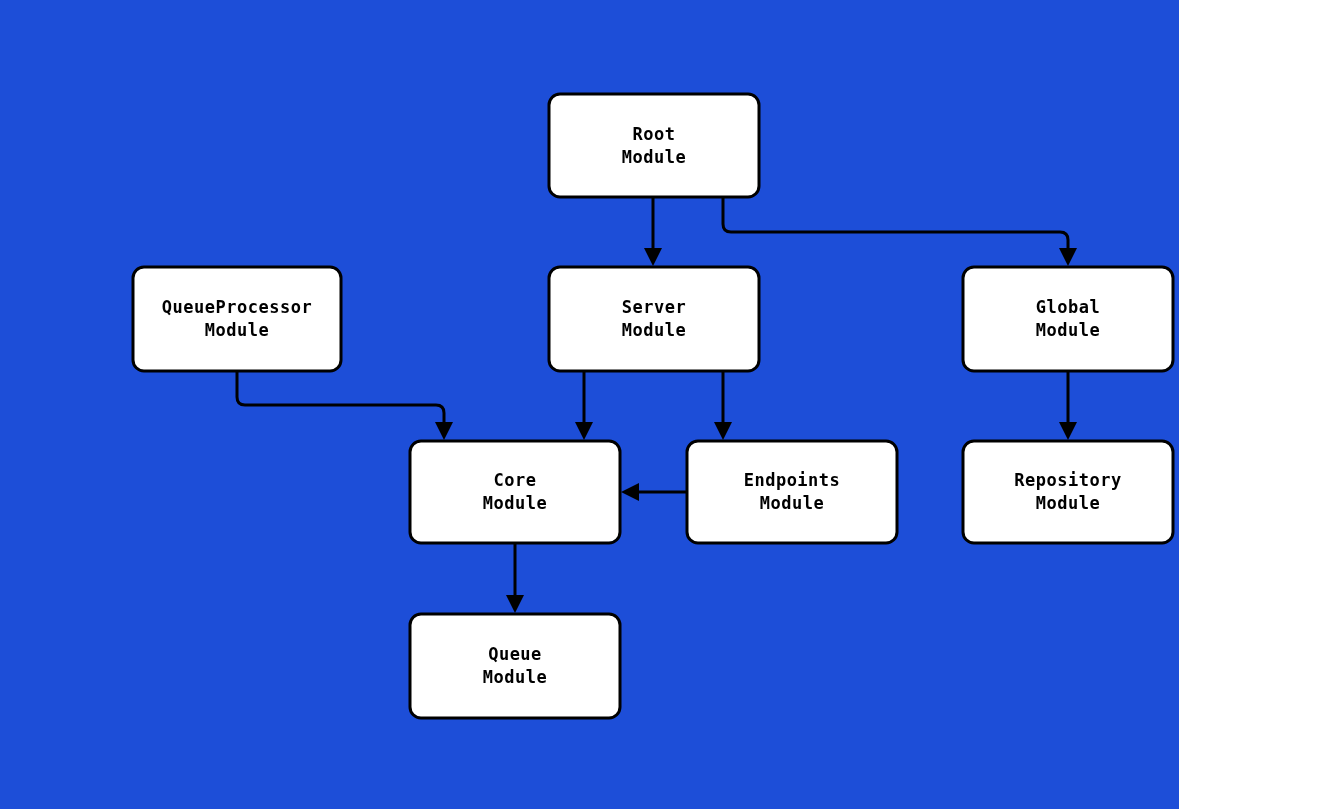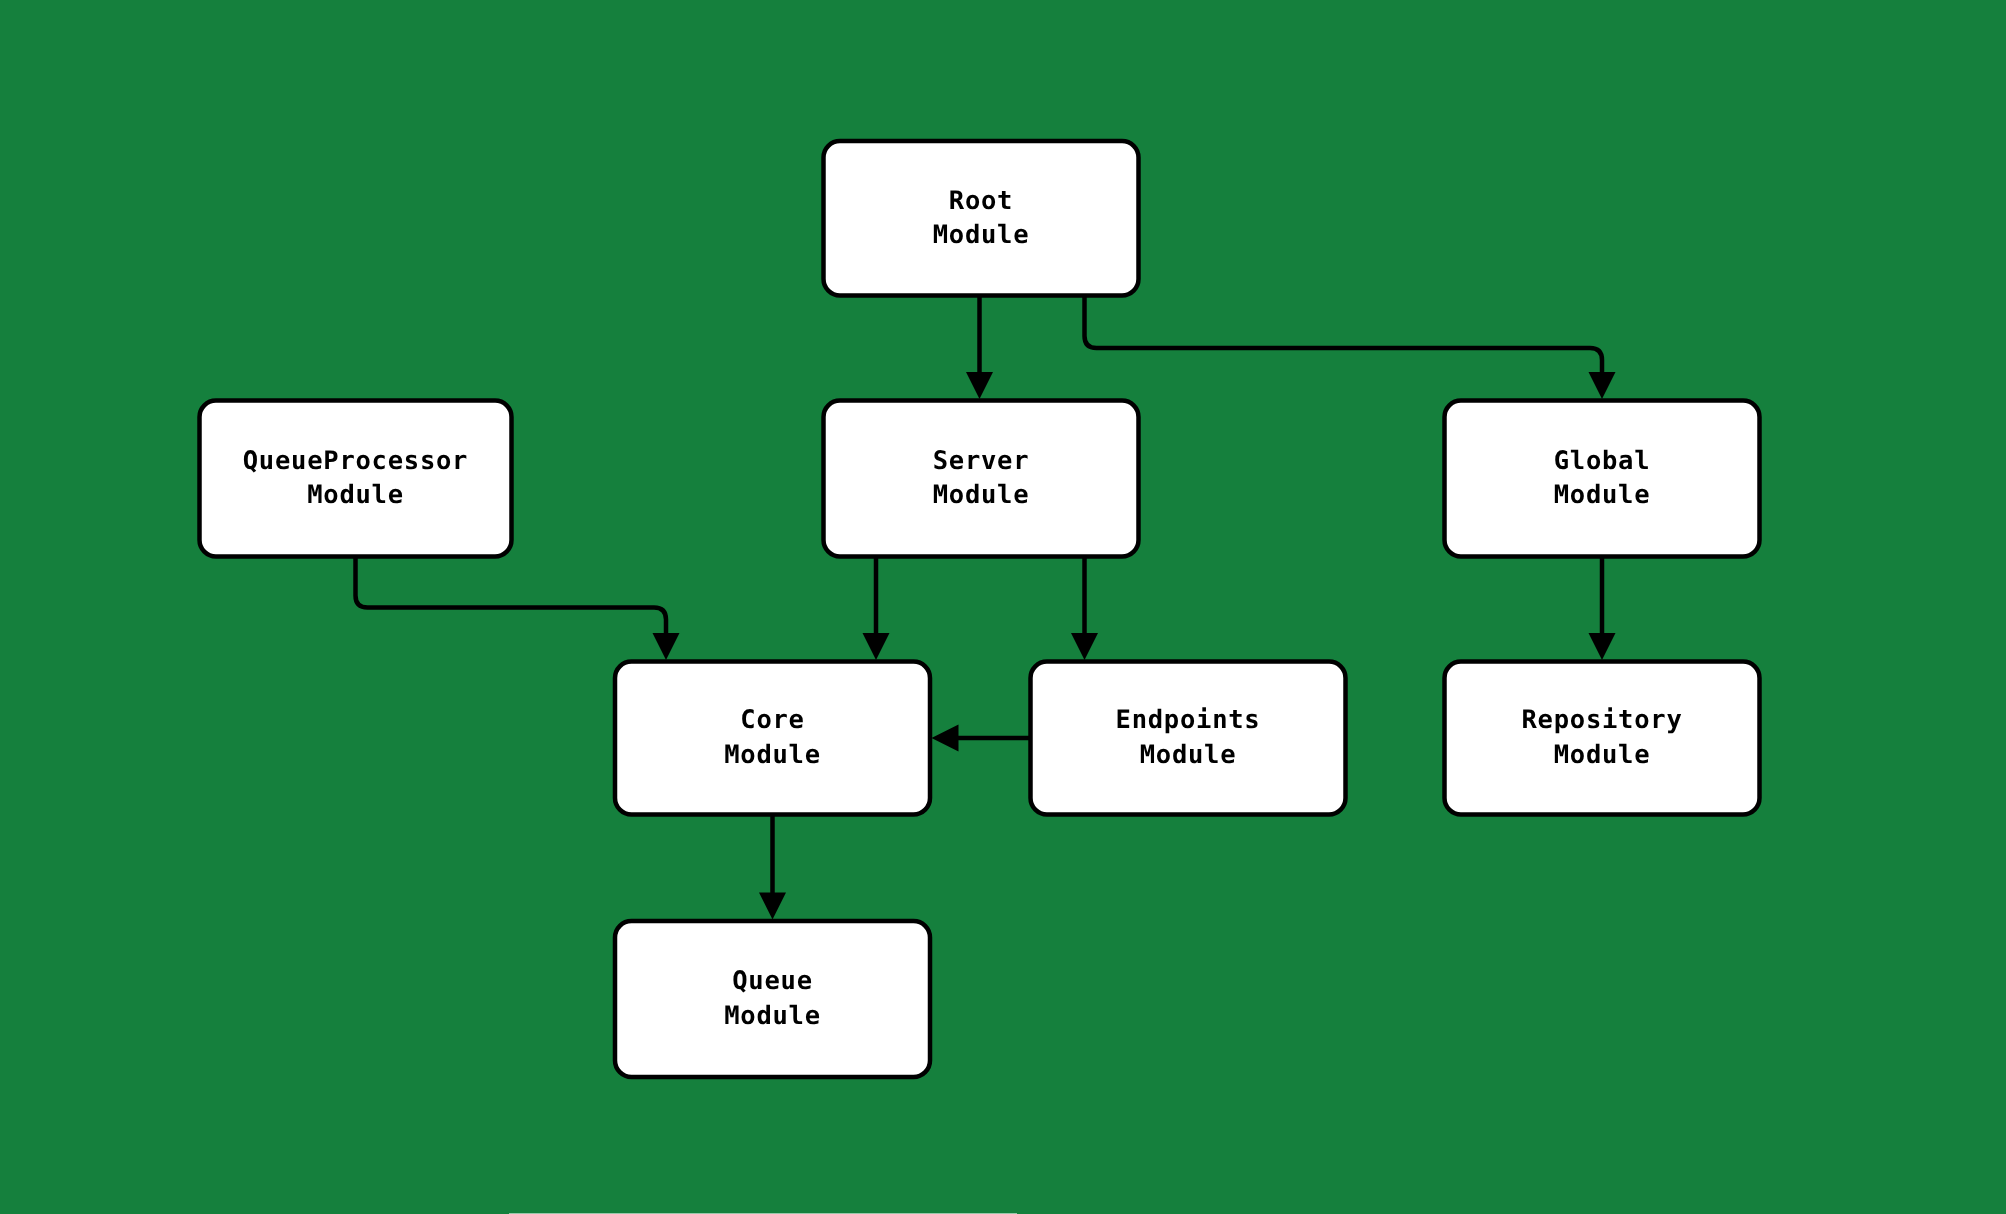--- a/index.html
+++ b/index.html
@@ -8,23 +8,23 @@
     background: #ffffff;
   }
   body {
     width: 1337px;
     height: 809px;
     font-family: "DejaVu Sans Mono", "Liberation Mono", monospace;
     overflow: hidden;
   }
   #diagram-root {
     position: relative;
-    width: 1337px;
+    width: 1179px;
     height: 809px;
-    background: #15803d;
+    background: #1d4ed8;
     text-align: center;
   }
   svg#diagram-svg {
     position: absolute;
     top: 0;
     left: 0;
     width: 1337px;
     height: 809px;
     display: block;
   }

